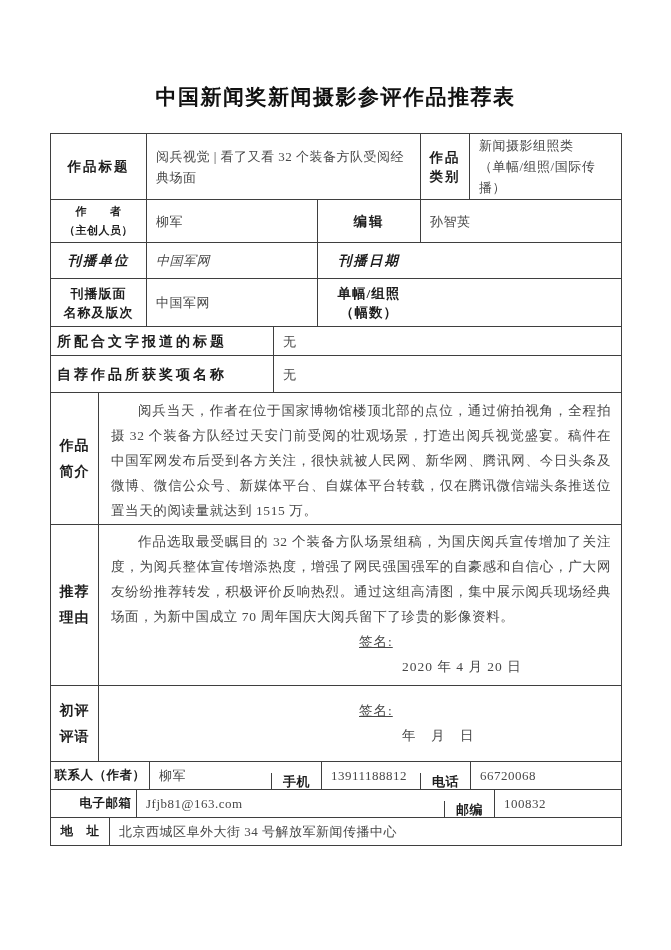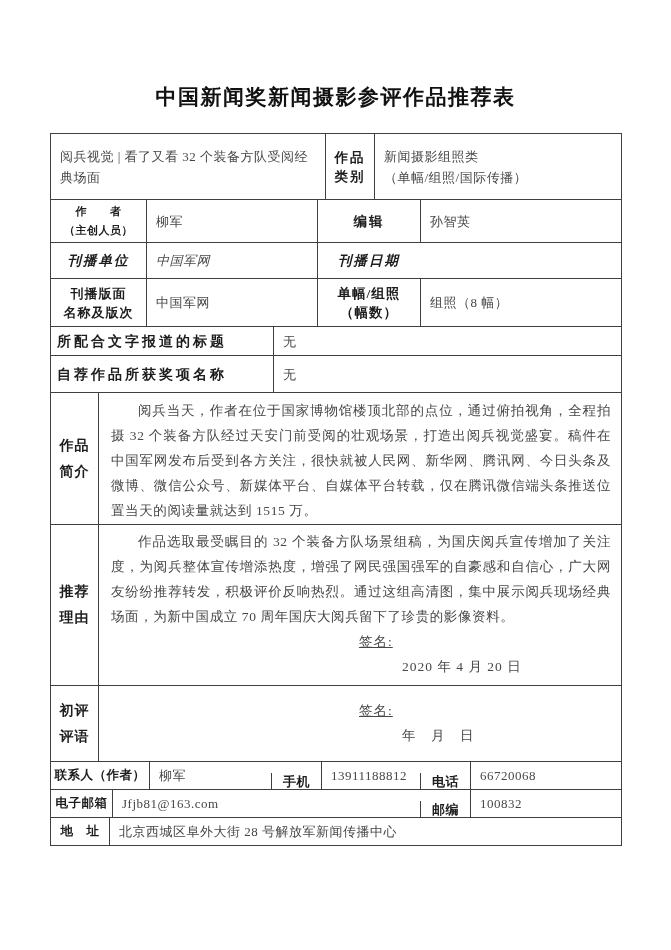--- a/index.html
+++ b/index.html
@@ -43,21 +43,21 @@
     justify-content:flex-start;text-align:left;
     padding:2px 6px 2px 9px;line-height:21px;
   }
   .pre{white-space:pre-line;}
   
   .w95{width:95px;}  .w274{width:274px;} .w49{width:49px;}
   .w171{width:171px;} .w103{width:103px;}
   .w222{width:222px;}
   .w47{width:47px;}
   .w98{width:98px;} .w122{width:122px;} .w50{width:50px;margin-top:11px;} .w99{width:99px;}
-  .w61{width:61px;} .w308{width:308px;}
+  .w61{width:61px;margin-left:24px;} .w308{width:308px;}
   .w58{width:58px;}
   .grow{flex:1;}
   
   .h65{height:65px;} .h42{height:42px;} .h35{height:35px;font-style:italic;} .h47{height:47px;}
   .h28{height:28px;} .h36{height:36px;} .h131{height:131px;} .h160{height:160px;}
   .h75{height:75px;justify-content:center;} .h27{height:27px;}
   
   .pcell{display:block;padding:5px 10px 0 12px;}
   .para{
     text-indent:2em;text-align:justify;text-justify:inter-ideograph;
@@ -71,20 +71,21 @@
 </head>
 <body>
 
 <div class="page">
 
   <h1 class="doc-title">中国新闻奖新闻摄影参评作品推荐表</h1>
 
   <div class="form-table">
 
     <div class="row h65">
+      <div class="c lab w95">作品标题</div>
       <div class="c val w274">阅兵视觉 | 看了又看 32 个装备方队受阅经典场面</div>
       <div class="c lab w49 pre">作品
 类别</div>
       <div class="c val grow pre">新闻摄影组照类
 （单幅/组照/国际传播）</div>
     </div>
 
     <div class="row h42">
       <div class="c lab w95 pre" style="font-size:11px;letter-spacing:0.5px;">作　　者
 （主创人员）</div>
@@ -98,21 +99,20 @@
       <div class="c val w171">中国军网</div>
       <div class="c lab w103">刊播日期</div>
     </div>
 
     <div class="row h47">
       <div class="c lab w95 pre" style="font-size:13px;letter-spacing:1px;">刊播版面
 名称及版次</div>
       <div class="c val w171">中国军网</div>
       <div class="c lab w103 pre" style="letter-spacing:1px;">单幅/组照
 （幅数）</div>
-      <div class="c val grow">组照（8 幅）</div>
     </div>
 
     <div class="row h28">
       <div class="c lab leftlab w222">所配合文字报道的标题</div>
       <div class="c val grow">无</div>
     </div>
 
     <div class="row h36">
       <div class="c lab leftlab w222">自荐作品所获奖项名称</div>
       <div class="c val grow">无</div>
@@ -156,17 +156,17 @@
 
     <div class="row h27">
       <div class="c lab small w61">电子邮箱</div>
       <div class="c val w308">Jfjb81@163.com</div>
       <div class="c lab w50" style="letter-spacing:0.5px;font-size:13px;">邮编</div>
       <div class="c val grow">100832</div>
     </div>
 
     <div class="row h27">
       <div class="c lab small w58">地　址</div>
-      <div class="c val grow">北京西城区阜外大街 28 号解放军新闻传播中心</div>
+      <div class="c val grow">北京西城区阜外大街 34 号解放军新闻传播中心</div>
     </div>
 
   </div>
 </div>
 
 </body></html>

